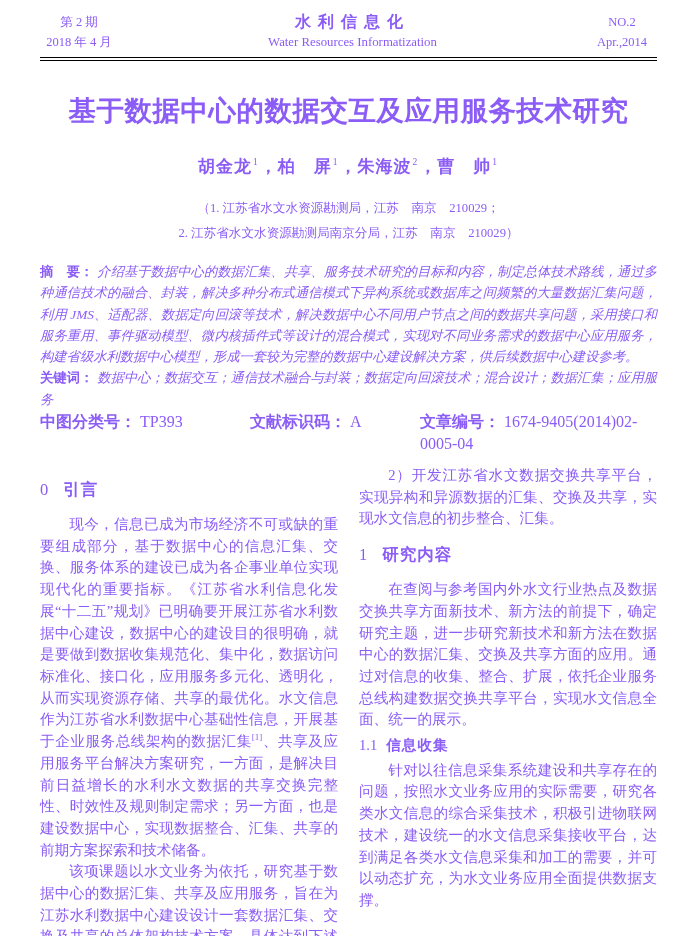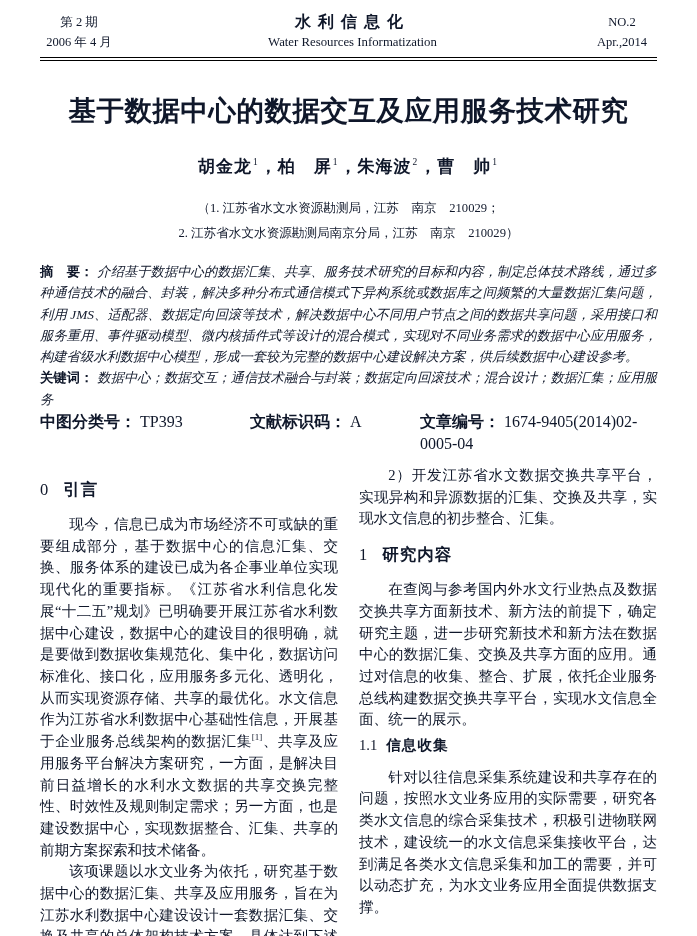--- a/index.html
+++ b/index.html
@@ -8,21 +8,21 @@
     background: #e9e9e9;
   }
   * { box-sizing: border-box; }
 
   .page {
     position: relative;
     width: 697px;
     height: 936px;
     margin: 0 auto;
     background: #ffffff;
-    color: #0f172a;
+    color: #8b5cf6;
     padding: 12px 40px 0 40px;
     overflow: hidden;
     font-family: "Liberation Serif", "DejaVu Serif", serif;
   }
 
   
   .running-head {
     display: flex;
     justify-content: space-between;
     align-items: flex-start;
@@ -121,21 +121,21 @@
   }
   .sec-h .sec-num { font-family: "Liberation Serif", "DejaVu Serif", serif; }
   .sec-h .sec-title {
     font-family: "Liberation Sans", "DejaVu Sans", sans-serif;
     font-weight: bold;
     margin-left: 15px;
     letter-spacing: 1px;
   }
 
   .subsec-h {
-    margin: 4px 0 10px 0;
+    margin: 4px 0 3px 0;
     font-size: 14.6px;
     line-height: 21.6px;
   }
   .subsec-h .sec-num { font-family: "Liberation Serif", "DejaVu Serif", serif; }
   .subsec-h .sec-title {
     font-family: "Liberation Sans", "DejaVu Sans", sans-serif;
     font-weight: bold;
     margin-left: 9px;
     letter-spacing: 1px;
   }
@@ -150,21 +150,21 @@
   .col p sup { font-size: 9px; line-height: 0; }
 </style>
 </head>
 <body>
 
 <div class="page">
 
   <div class="running-head">
     <div class="rh-block rh-left">
       <div>第 2 期</div>
-      <div>2006 年 4 月</div>
+      <div>2018 年 4 月</div>
     </div>
     <div class="rh-block rh-center">
       <div class="journal-cn">水利信息化</div>
       <div class="journal-en">Water Resources Informatization</div>
     </div>
     <div class="rh-block rh-right">
       <div>NO.2</div>
       <div>Apr.,2014</div>
     </div>
   </div>

